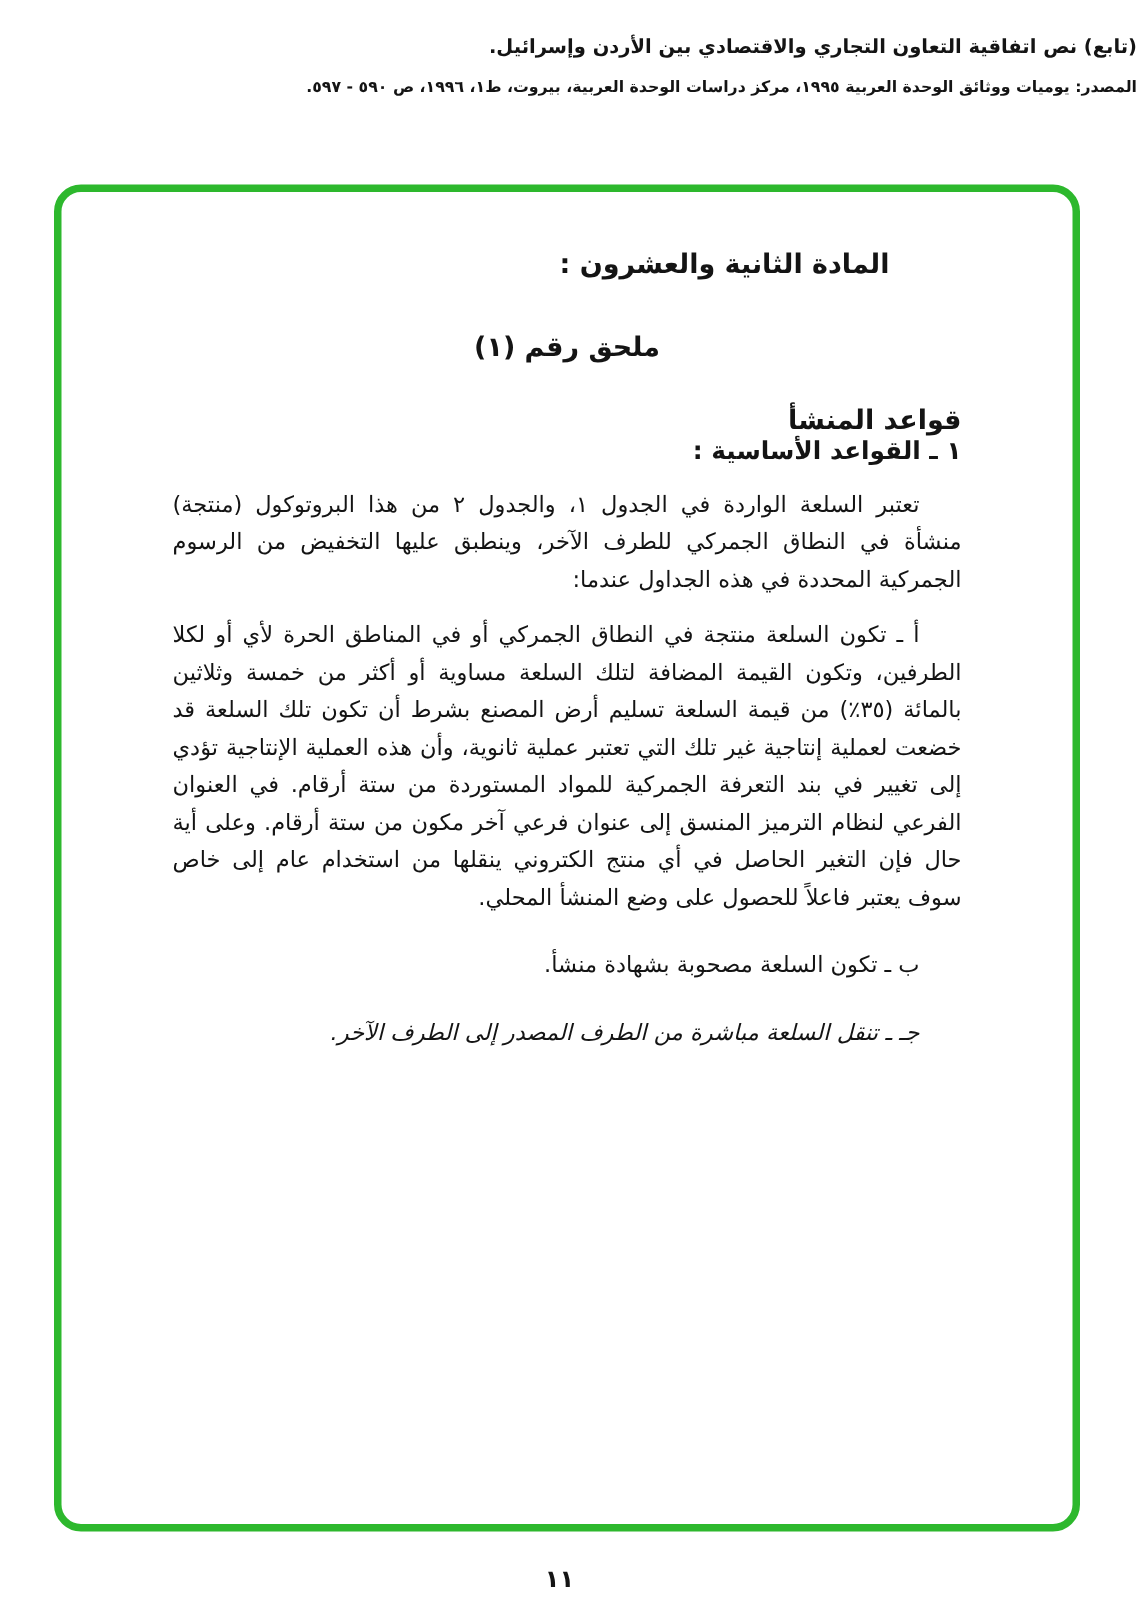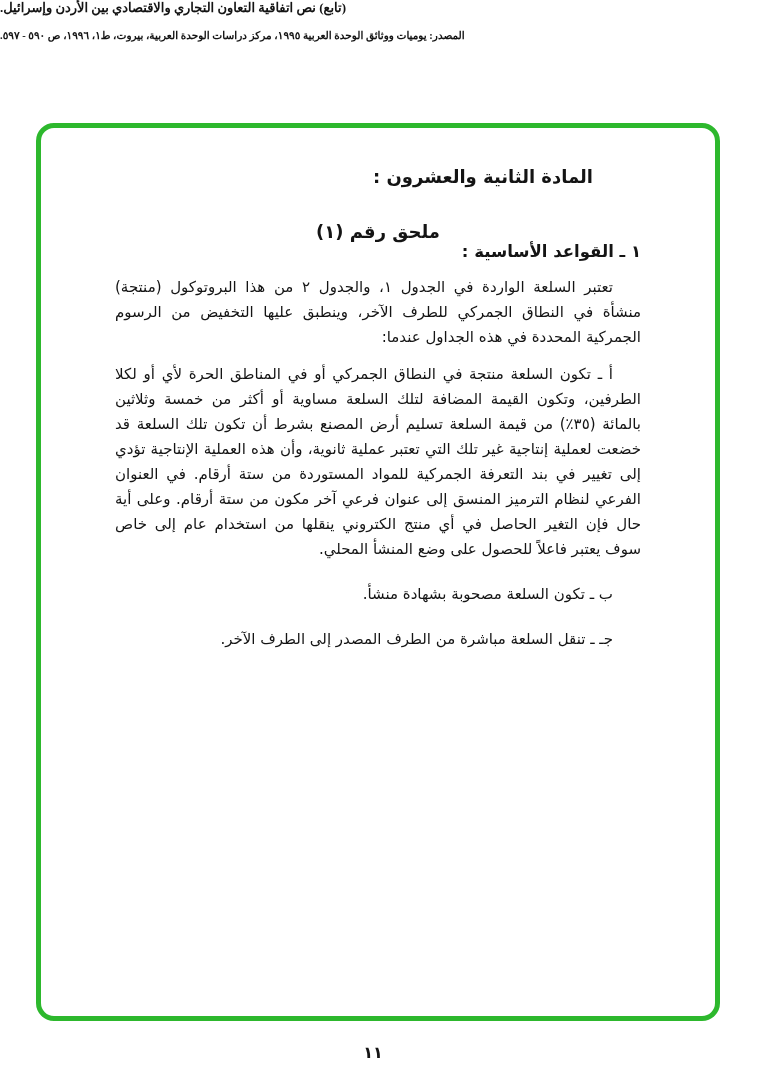--- a/index.html
+++ b/index.html
@@ -8,21 +8,21 @@
     position: relative;
     width: 758px;
     height: 1078px;
     background: #ffffff;
     direction: rtl;
     font-family: "DejaVu Sans", sans-serif;
     color: #141414;
     overflow: hidden;
     margin: 0 auto;
   }
-  .header { text-align: left; padding-top: 0; font-family: Liberation Serif, serif; }
+  .header { text-align: right; padding-top: 24px; }
   .header-title {
     font-size: 13px;
     font-weight: 700;
   }
   .header-source {
     font-size: 10.5px;
     font-weight: 700;
     margin-top: 13px;
   }
   .frame {
@@ -61,21 +61,21 @@
     font-size: 18px;
     font-weight: 700;
     margin-top: 28px;
   }
   .section-heading {
     font-size: 16.5px;
     font-weight: 700;
   }
   .item-a { margin-top: 12px; }
   .item-b { margin-top: 20px; }
-  .item-c { margin-top: 20px; }
+  .item-c { margin-top: 20px; font-style: italic; }
   .page-number {
     position: absolute;
     bottom: 16px;
     left: 0;
     right: 12px;
     text-align: center;
     font-size: 16px;
     font-weight: 700;
   }
 </style>
@@ -89,20 +89,21 @@
     <div class="header-source">المصدر: يوميات ووثائق الوحدة العربية ١٩٩٥،  مركز دراسات الوحدة العربية، بيروت، ط١، ١٩٩٦، ص ٥٩٠ - ٥٩٧.</div>
   </header>
 
   <div class="frame">
 
     <h2 class="article-heading">المادة الثانية والعشرون :</h2>
 
 
     <h1 class="annex-heading">ملحق رقم (١)</h1>
 
+    <h2 class="rules-heading">قواعد المنشأ</h2>
 
     <h3 class="section-heading">١ ـ القواعد الأساسية :</h3>
 
     <p class="para">تعتبر السلعة الواردة في الجدول ١، والجدول ٢ من هذا البروتوكول (منتجة) منشأة في النطاق الجمركي للطرف الآخر، وينطبق عليها التخفيض من الرسوم الجمركية المحددة في هذه الجداول عندما:</p>
 
     <p class="para item-a">أ ـ تكون السلعة منتجة في النطاق الجمركي أو في المناطق الحرة لأي أو لكلا الطرفين، وتكون القيمة المضافة لتلك السلعة مساوية أو أكثر من خمسة وثلاثين بالمائة (٣٥٪) من قيمة السلعة تسليم أرض المصنع بشرط أن تكون تلك السلعة قد خضعت لعملية إنتاجية غير تلك التي تعتبر عملية ثانوية، وأن هذه العملية الإنتاجية تؤدي إلى تغيير في بند التعرفة الجمركية للمواد المستوردة من ستة أرقام. في العنوان الفرعي لنظام الترميز المنسق إلى عنوان فرعي آخر مكون من ستة أرقام. وعلى أية حال فإن التغير الحاصل في أي منتج الكتروني ينقلها من استخدام عام إلى خاص سوف يعتبر فاعلاً للحصول على وضع المنشأ المحلي.</p>
 
     <p class="para item-b">ب ـ تكون السلعة مصحوبة بشهادة منشأ.</p>
 
     <p class="para item-c">جـ ـ تنقل السلعة مباشرة من الطرف المصدر إلى الطرف الآخر.</p>

